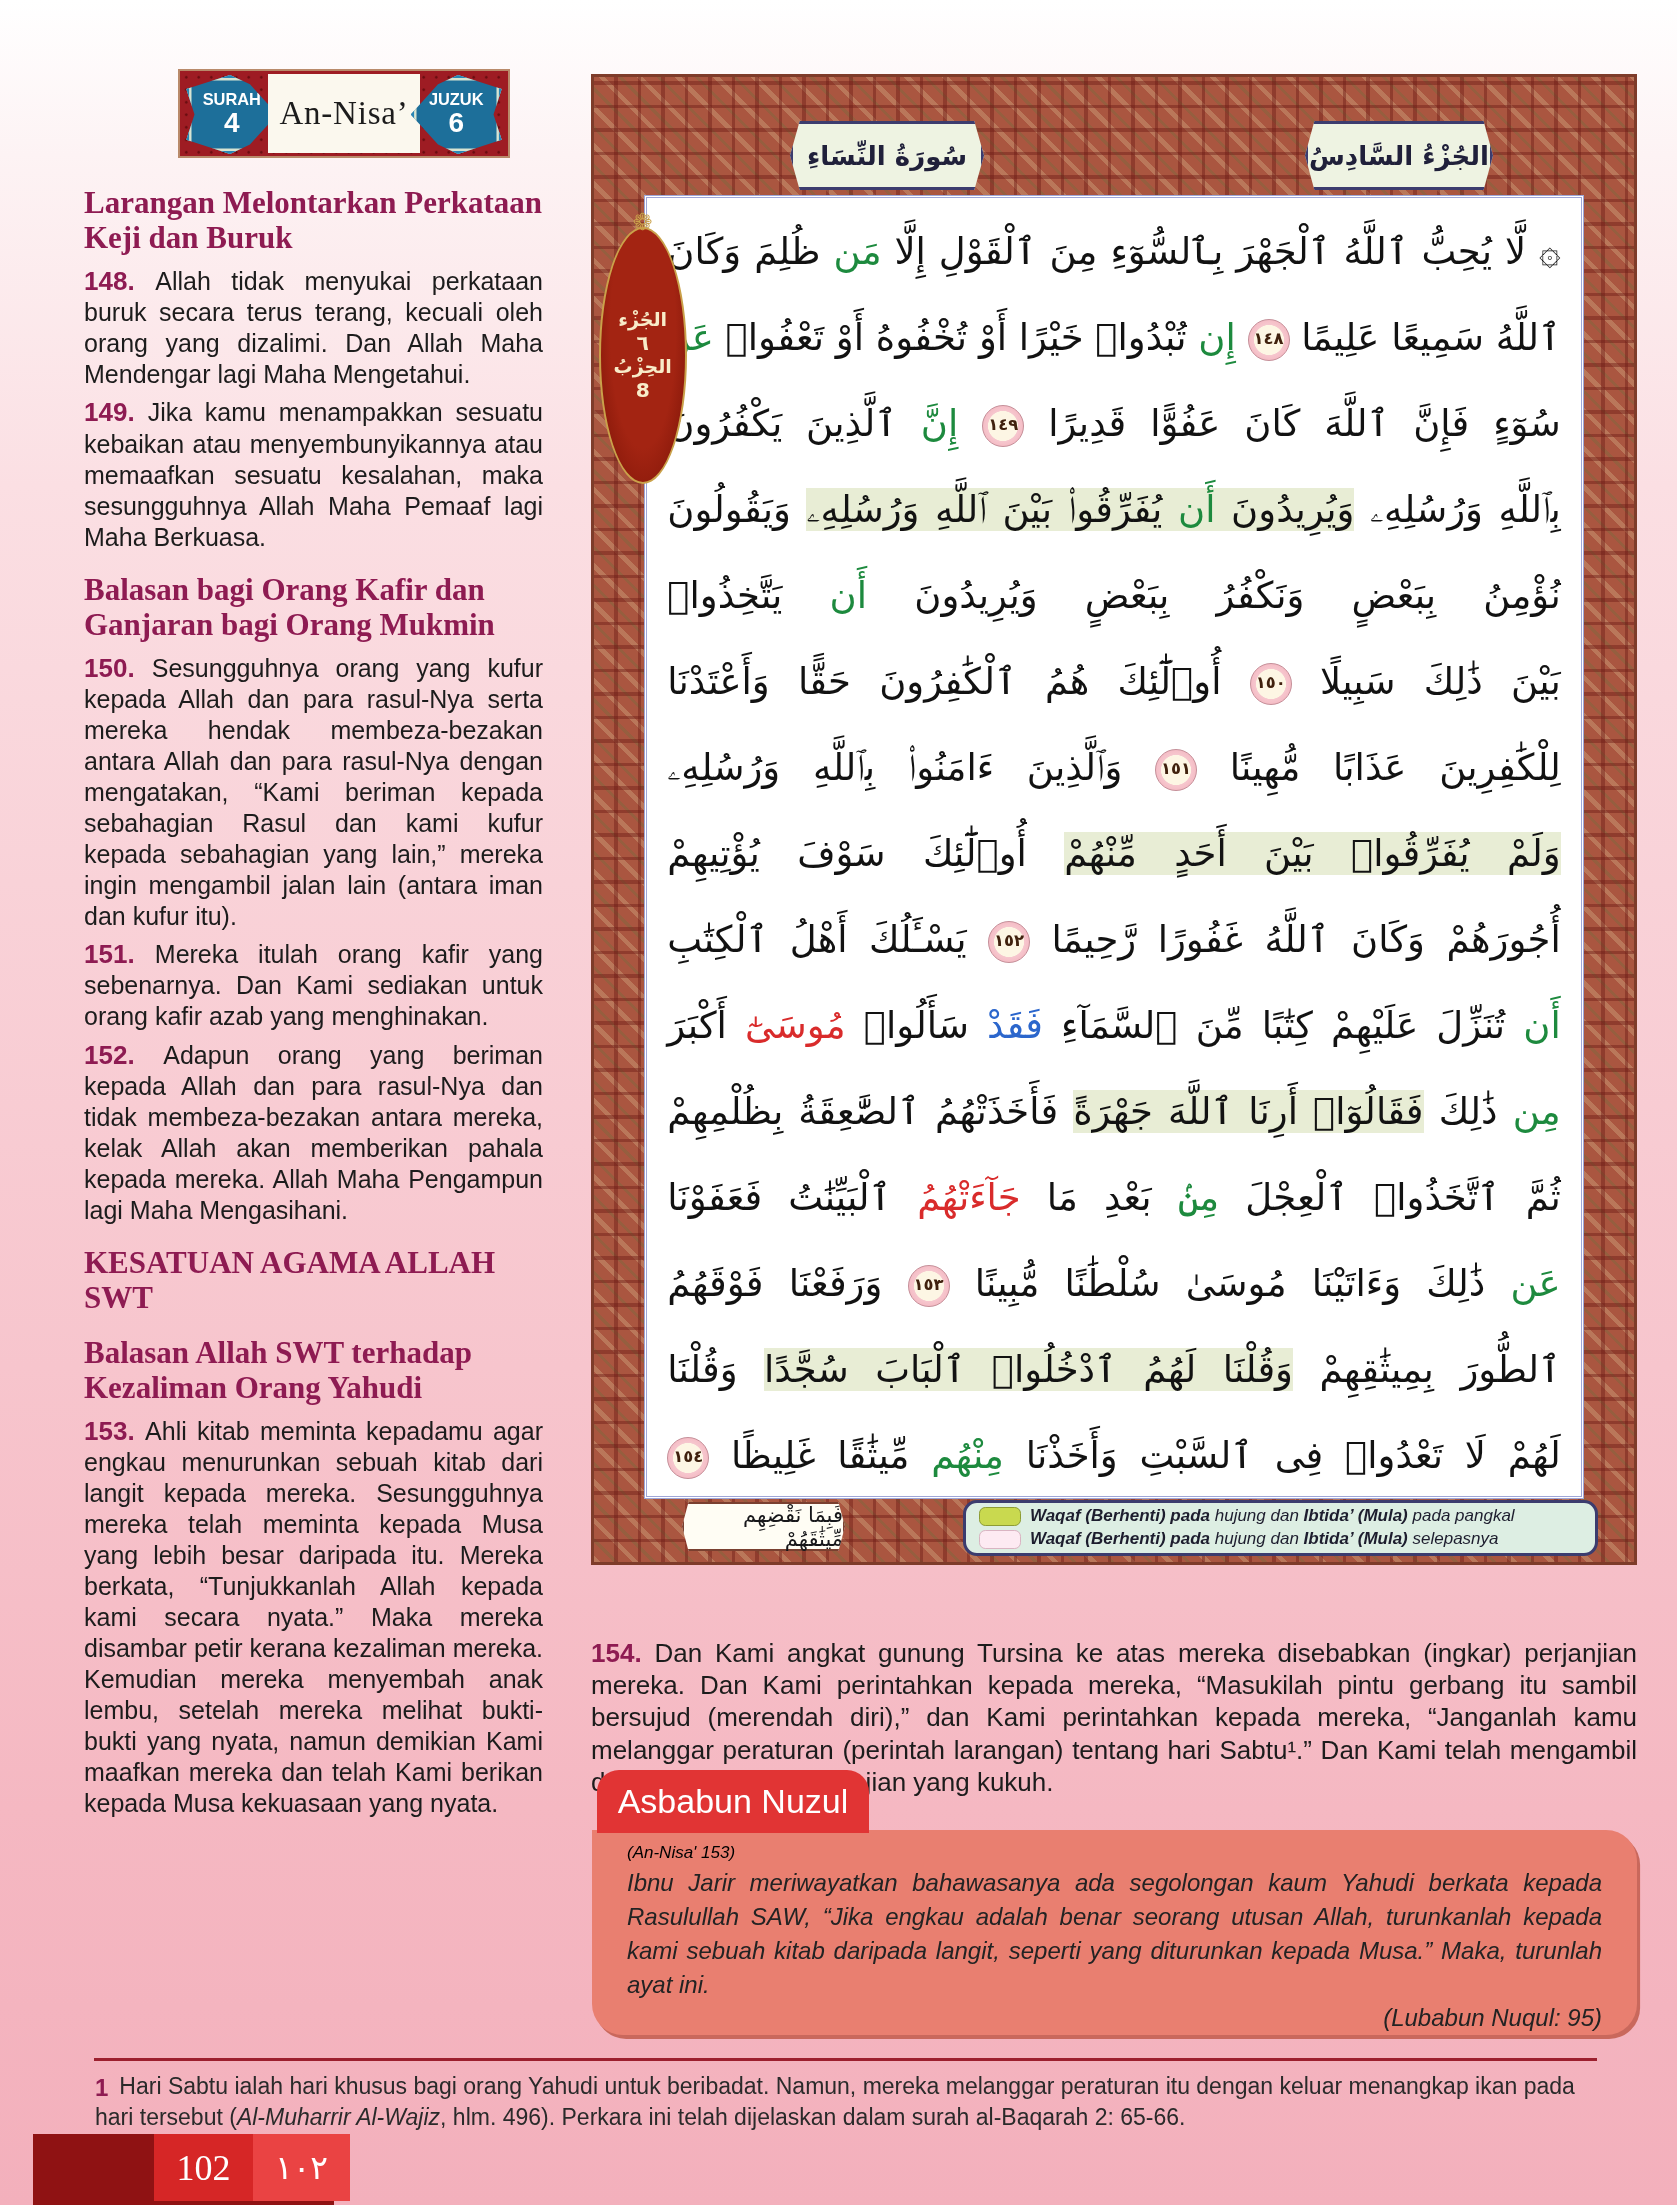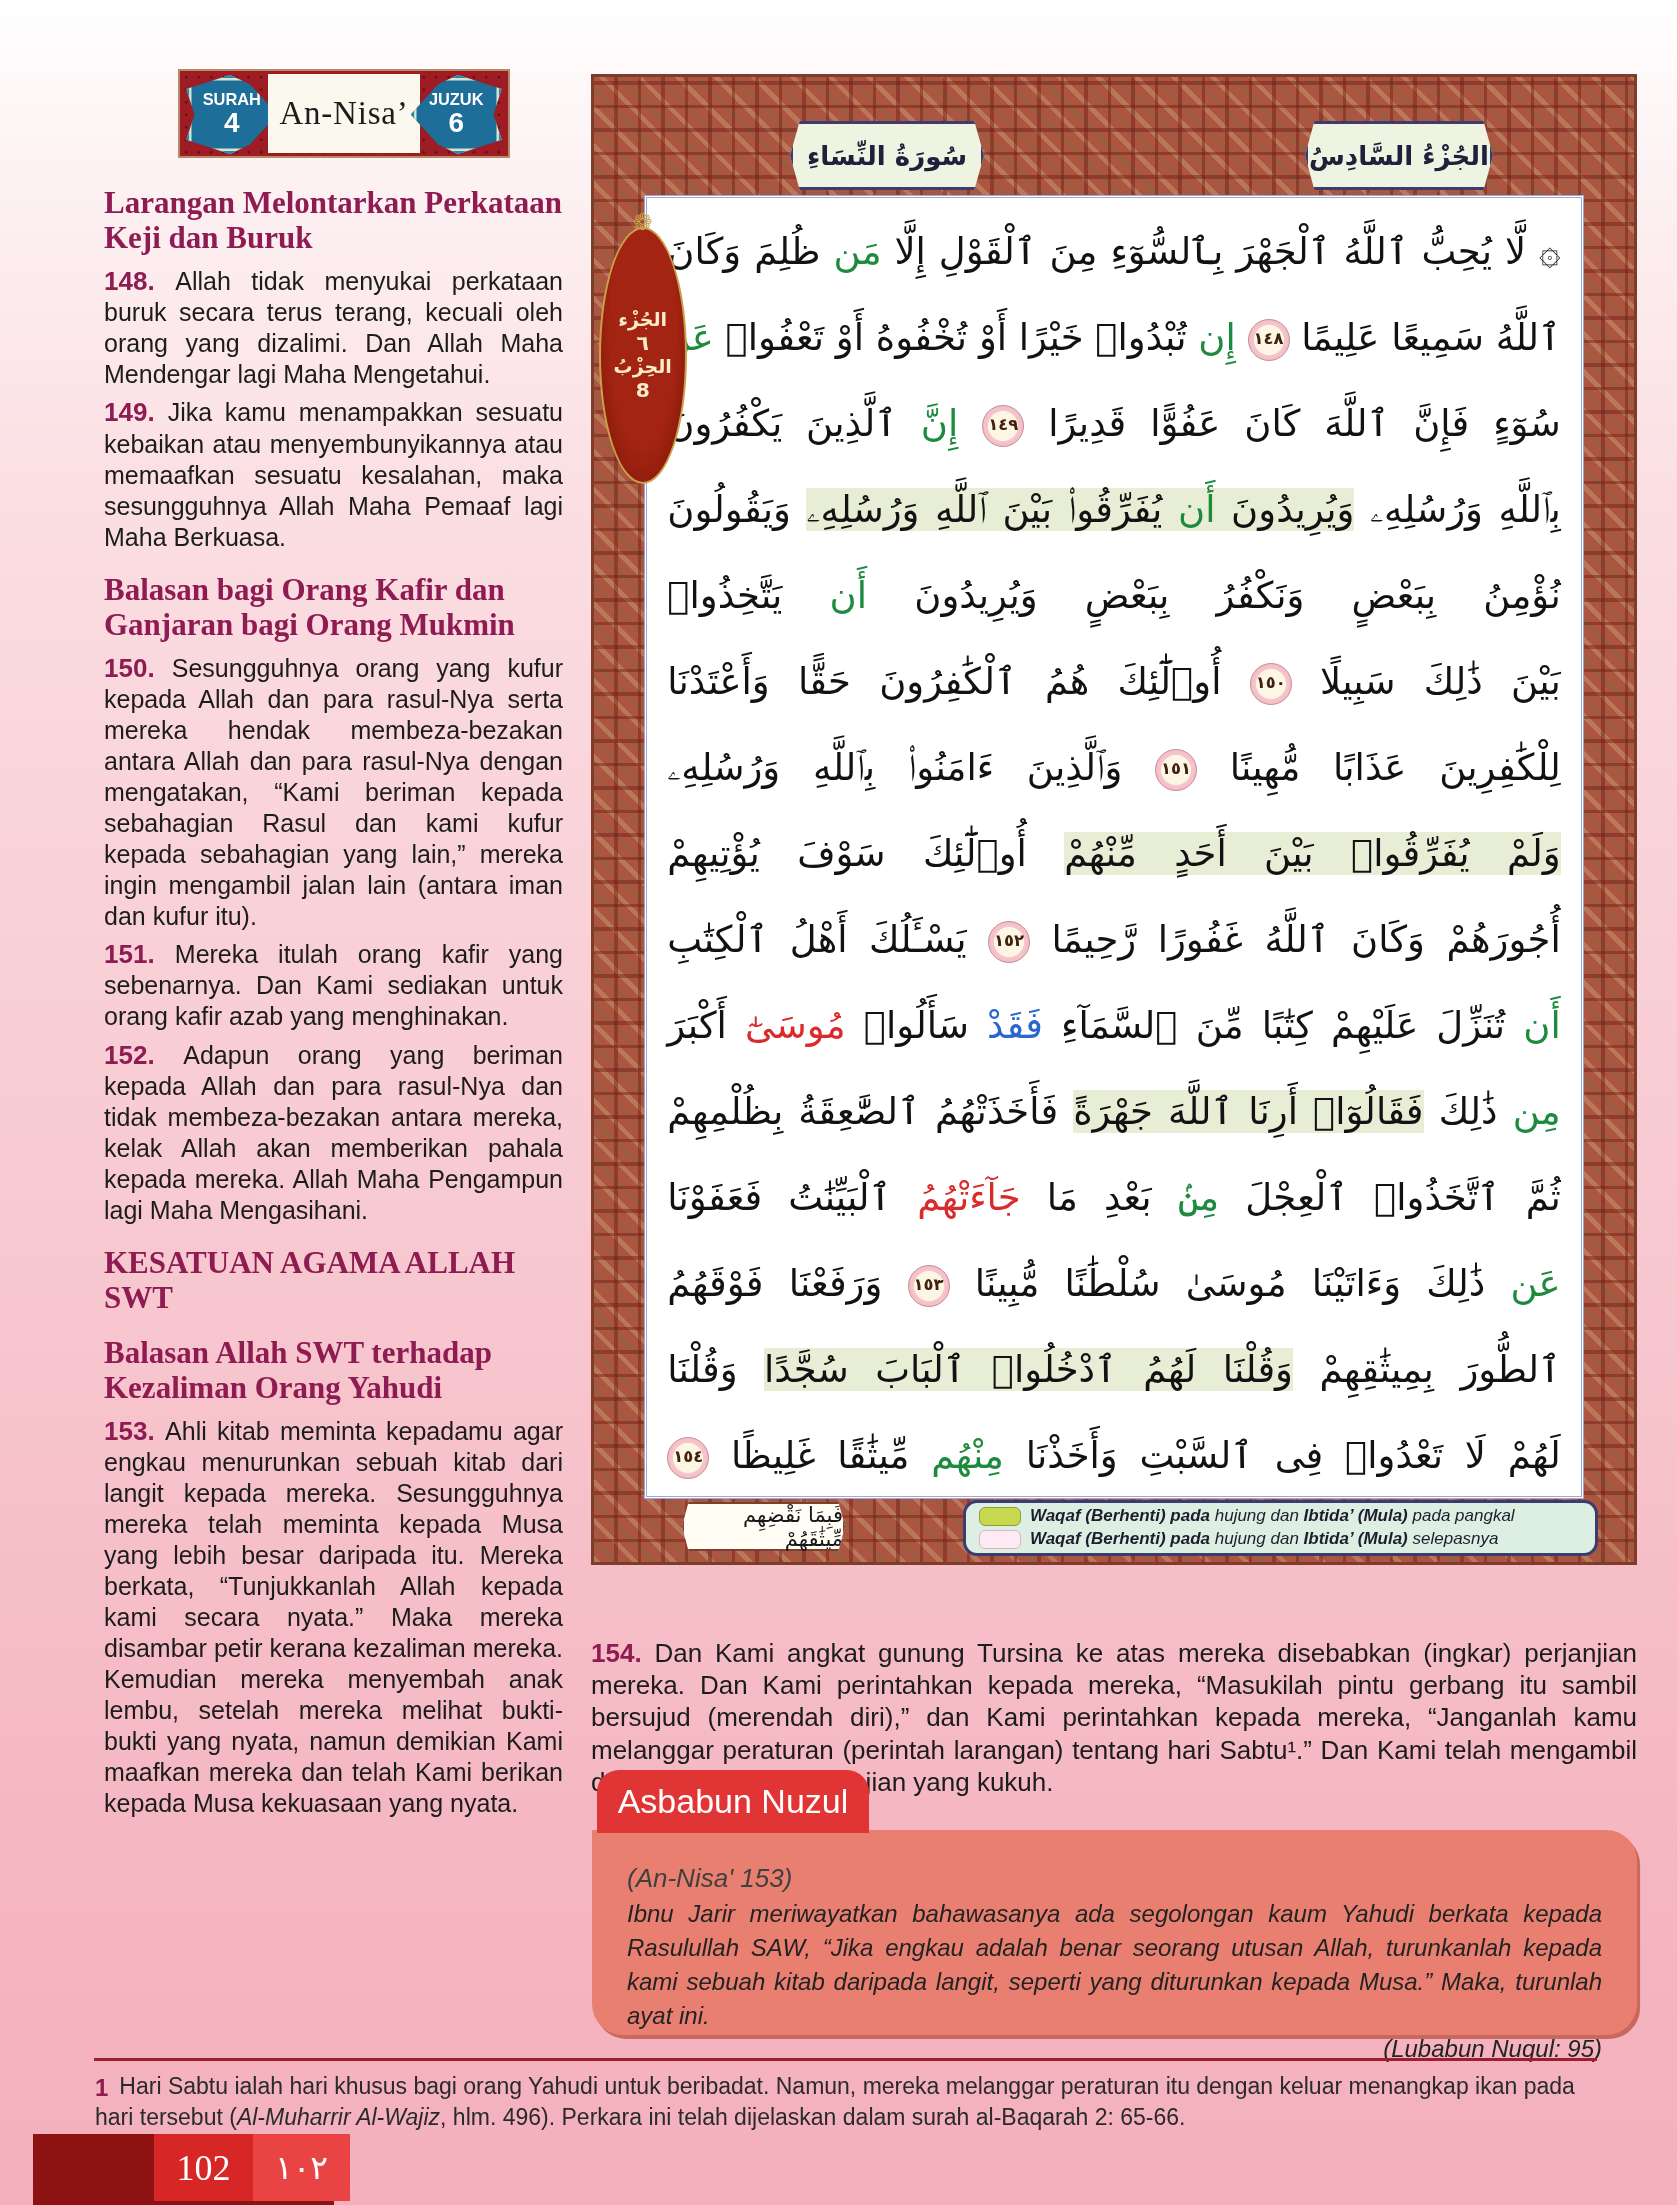--- a/index.html
+++ b/index.html
@@ -16,21 +16,21 @@
   .badge-title{font-family:"Liberation Serif",serif;font-size:33px;color:#1c1c1c;letter-spacing:0.8px;}
   .shield{position:absolute;top:3.9px;width:91px;height:79px;background:#1d6f9a;
           display:flex;flex-direction:column;align-items:center;justify-content:center;color:#fff;
           box-shadow:inset 0 0 0 3.1px #2a86b5, inset 0 0 0 5.5px #d7e4d2;}
   .shield-l{left:6.3px;clip-path:polygon(0% 18%,48% 0%,70% 12%,100% 50%,70% 88%,48% 100%,0% 82%,9% 50%);}
   .shield-r{right:6.3px;clip-path:polygon(100% 18%,52% 0%,30% 12%,0% 50%,30% 88%,52% 100%,100% 82%,91% 50%);}
   .shield .lab{font-size:16.4px;font-weight:bold;line-height:1;}
   .shield .num{font-size:28px;font-weight:bold;line-height:1.05;}
 
   
-  .left-col{position:absolute;left:104px;top:186px;width:459px;}
+  .left-col{position:absolute;left:84px;top:186px;width:459px;}
   .lc-heading{font-family:"Liberation Serif",serif;font-weight:bold;color:#8e1b52;
               font-size:31px;line-height:1.12;margin:20.3px 0 9.4px 0;}
   .lc-heading:first-child{margin-top:0;}
   .lc-verse{margin:0 0 6.3px 0;font-size:25px;line-height:1.24;color:#1c1c1c;
             text-align:justify;}
   .vnum{font-weight:bold;color:#8e1b52;font-size:26px;}
 
   
   .frame{position:absolute;left:591px;top:74px;width:1046px;height:1491px;box-sizing:border-box;
          border:3.1px solid #7e3c2a;background-color:#aa5640;
@@ -91,21 +91,21 @@
   .v154{position:absolute;left:591px;top:1611px;width:1046px;font-size:26px;line-height:1.24;
         color:#1c1c1c;text-align:justify;}
 
   
   .asb-tab{position:absolute;left:597px;top:1770px;width:272px;height:63px;background:#e13434;
            border-radius:22px 22px 0 0;display:flex;align-items:center;justify-content:center;
            color:#ffffff;font-weight:normal;font-size:34px;z-index:2;}
   .asb-box{position:absolute;left:592px;top:1830px;width:1045px;height:205px;background:#e97f70;
            border-radius:0 31px 31px 31px;box-sizing:border-box;padding:12.5px 35px 9.4px 35px;
            box-shadow:3.1px 3.9px 0 #c9685c;}
-  .asb-ref{font-style:italic;font-size:26px;color:#404040;margin-bottom:3.1px;margin-top:20px;}
+  .asb-ref{font-style:italic;font-size:17px;color:#000000;margin-bottom:3.1px;}
   .asb-body{font-style:italic;font-size:24px;line-height:1.42;color:#232323;text-align:justify;}
   .asb-src{font-style:italic;font-weight:normal;font-size:24px;color:#232323;text-align:right;margin-top:1.6px;}
 
   
   .fn-divider{position:absolute;left:94px;top:2058px;width:1503px;height:3.1px;background:#9c1f2e;}
   .footnote{position:absolute;left:95px;top:2072px;width:1501px;font-size:23px;line-height:1.3;color:#2a2a2a;}
   .fn-marker{font-weight:bold;color:#8e1b52;font-size:24px;vertical-align:top;padding-right:11px;}
   .footnote .it{font-style:italic;}
   .footer-block{position:absolute;left:33px;top:2114px;width:301px;height:91px;background:#8f1213;margin-top:20px;}
   .pg-latin{position:absolute;left:121px;top:0;width:99px;height:67px;background:#d62626;

